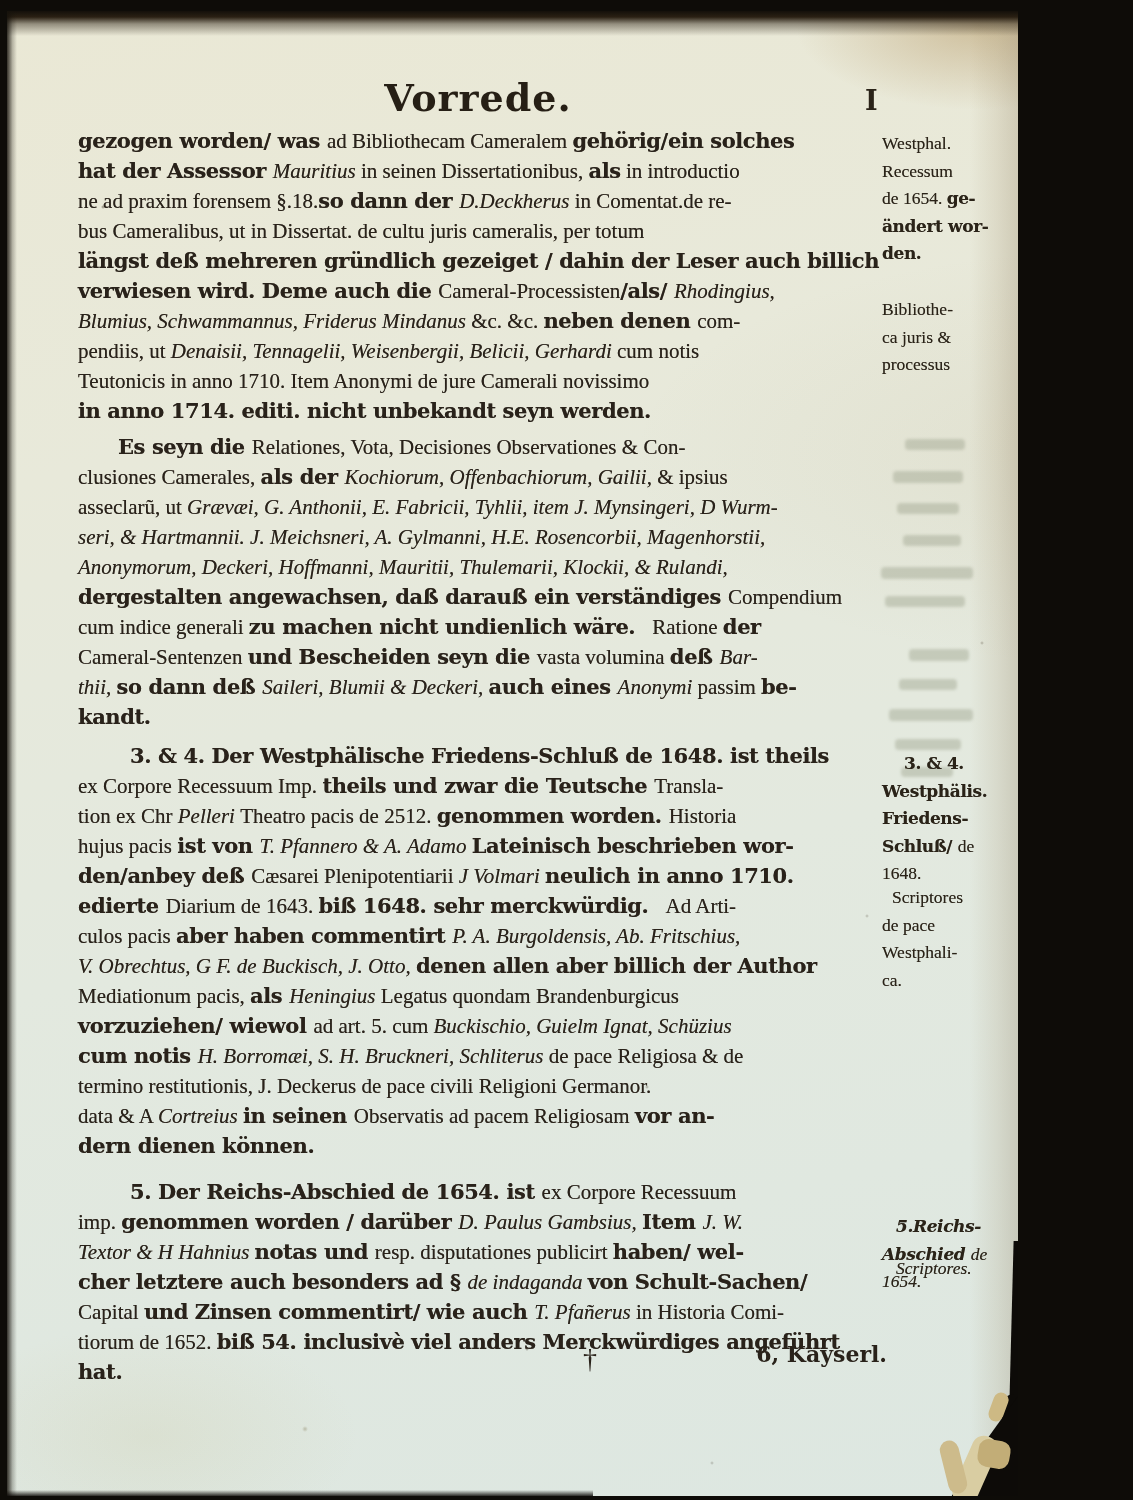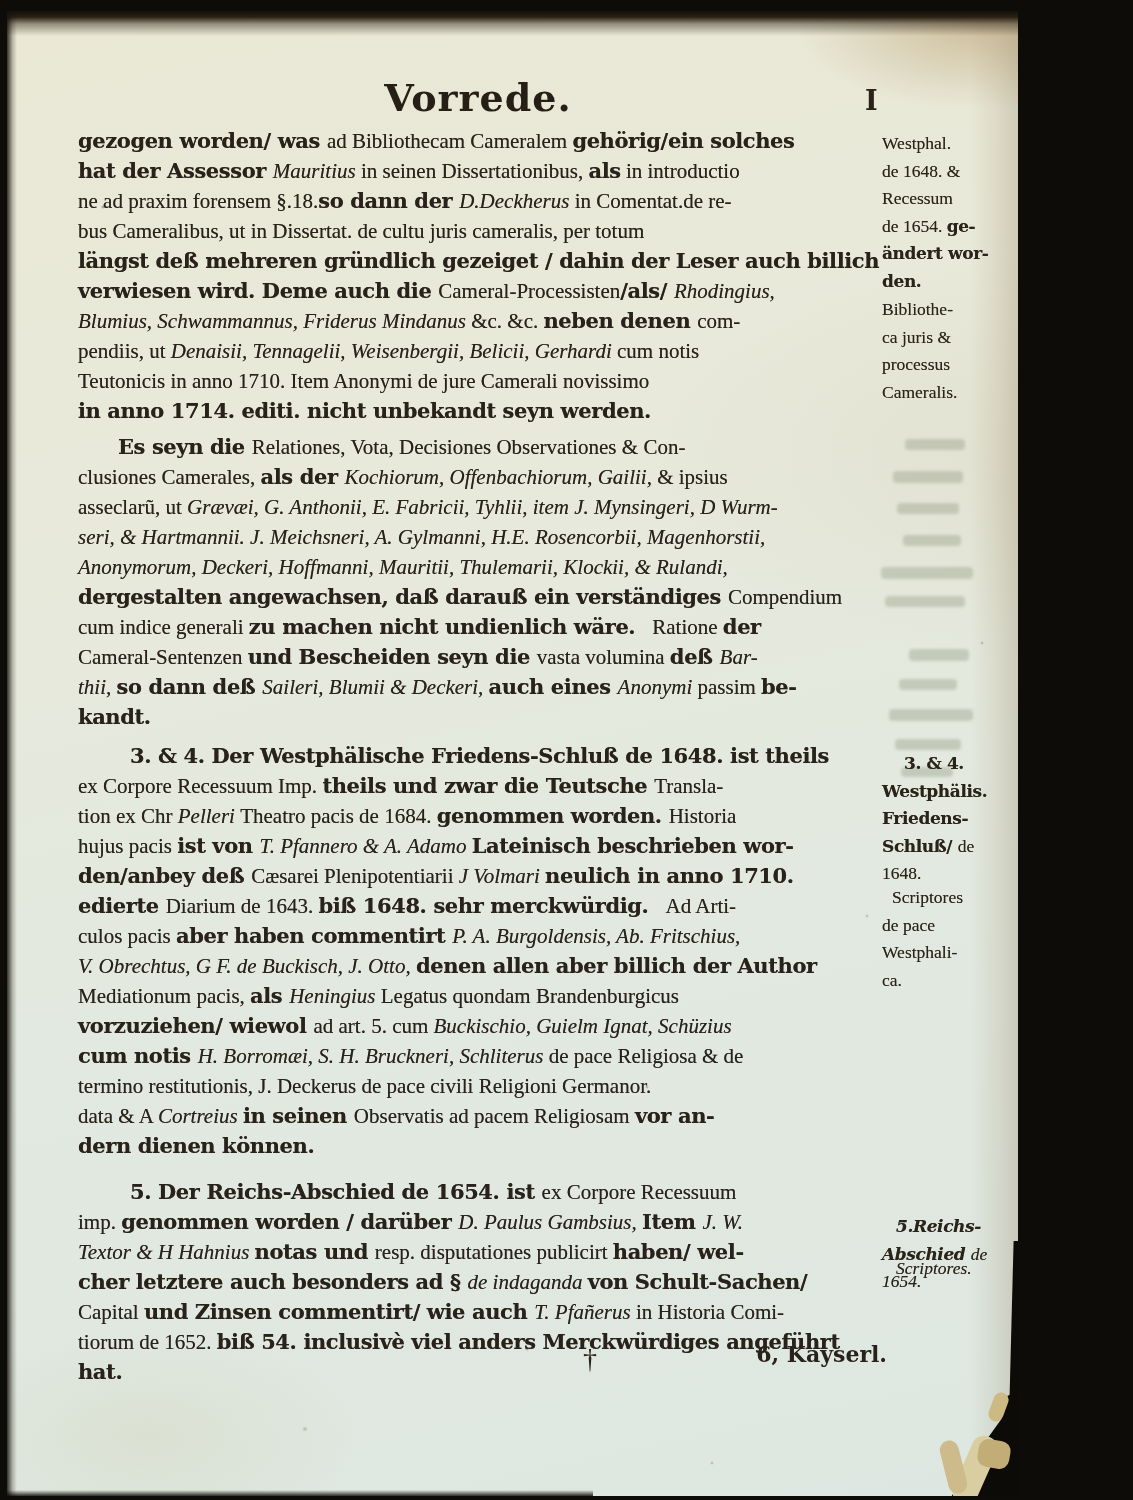--- a/index.html
+++ b/index.html
@@ -123,21 +123,21 @@
           <div class="line"><span class="s-i">Anonymorum, Deckeri, Hoffmanni, Mauritii, Thulemarii, Klockii, &amp; Rulandi,</span></div>
           <div class="line"><span class="s-g">dergestalten angewachsen, daß darauß ein verständiges </span><span class="s-l">Compendium</span></div>
           <div class="line"><span class="s-l">cum indice generali </span><span class="s-g">zu machen nicht undienlich wäre.  </span><span class="s-l">Ratione </span><span class="s-g">der</span></div>
           <div class="line"><span class="s-l">Cameral-Sentenzen </span><span class="s-g">und Bescheiden seyn die </span><span class="s-l">vasta volumina </span><span class="s-g">deß </span><span class="s-i">Bar-</span></div>
           <div class="line"><span class="s-i">thii, </span><span class="s-g">so dann deß </span><span class="s-i">Saileri, Blumii &amp; Deckeri, </span><span class="s-g">auch eines </span><span class="s-i">Anonymi </span><span class="s-l">passim </span><span class="s-g">be-</span></div>
           <div class="line"><span class="s-g">kandt.</span></div>
         </div>
         <div class="para p3">
           <div class="line"><span class="s-g">3. &amp; 4. Der Westphälische Friedens-Schluß de 1648. ist theils</span></div>
           <div class="line"><span class="s-l">ex Corpore Recessuum Imp. </span><span class="s-g">theils und zwar die Teutsche </span><span class="s-l">Transla-</span></div>
-          <div class="line"><span class="s-l">tion ex Chr </span><span class="s-i">Pelleri </span><span class="s-l">Theatro pacis de 1684. </span><span class="s-g">genommen worden. </span><span class="s-l">Historia</span></div>
+          <div class="line"><span class="s-l">tion ex Chr </span><span class="s-i">Pelleri </span><span class="s-l">Theatro pacis de 2512. </span><span class="s-g">genommen worden. </span><span class="s-l">Historia</span></div>
           <div class="line"><span class="s-l">hujus pacis </span><span class="s-g">ist von </span><span class="s-i">T. Pfannero &amp; A. Adamo </span><span class="s-g">Lateinisch beschrieben wor-</span></div>
           <div class="line"><span class="s-g">den/anbey deß </span><span class="s-l">Cæsarei Plenipotentiarii </span><span class="s-i">J Volmari </span><span class="s-g">neulich in anno 1710.</span></div>
           <div class="line"><span class="s-g">edierte </span><span class="s-l">Diarium de 1643. </span><span class="s-g">biß 1648. sehr merckwürdig.  </span><span class="s-l">Ad Arti-</span></div>
           <div class="line"><span class="s-l">culos pacis </span><span class="s-g">aber haben commentirt </span><span class="s-i">P. A. Burgoldensis, Ab. Fritschius,</span></div>
           <div class="line"><span class="s-i">V. Obrechtus, G F. de Buckisch, J. Otto, </span><span class="s-g">denen allen aber billich der Author</span></div>
           <div class="line"><span class="s-l">Mediationum pacis, </span><span class="s-g">als </span><span class="s-i">Heningius </span><span class="s-l">Legatus quondam Brandenburgicus</span></div>
           <div class="line"><span class="s-g">vorzuziehen/ wiewol </span><span class="s-l">ad art. 5. cum </span><span class="s-i">Buckischio, Guielm Ignat, Schüzius</span></div>
           <div class="line"><span class="s-g">cum notis </span><span class="s-i">H. Borromæi, S. H. Bruckneri, Schliterus </span><span class="s-l">de pace Religiosa &amp; de</span></div>
           <div class="line"><span class="s-l">termino restitutionis, J. Deckerus de pace civili Religioni Germanor.</span></div>
           <div class="line"><span class="s-l">data &amp; A </span><span class="s-i">Cortreius </span><span class="s-g">in seinen </span><span class="s-l">Observatis ad pacem Religiosam </span><span class="s-g">vor an-</span></div>
@@ -149,31 +149,29 @@
           <div class="line"><span class="s-i">Textor &amp; H Hahnius </span><span class="s-g">notas und </span><span class="s-l">resp. disputationes publicirt </span><span class="s-g">haben/ wel-</span></div>
           <div class="line"><span class="s-g">cher letztere auch besonders ad § </span><span class="s-i">de indaganda </span><span class="s-g">von Schult-Sachen/</span></div>
           <div class="line"><span class="s-l">Capital </span><span class="s-g">und Zinsen commentirt/ wie auch </span><span class="s-i">T. Pfañerus </span><span class="s-l">in Historia Comi-</span></div>
           <div class="line"><span class="s-l">tiorum de 1652. </span><span class="s-g">biß 54. inclusivè viel anders Merckwürdiges angeführt</span></div>
           <div class="line"><span class="s-g">hat.</span></div>
         </div>
       </div>
     <div class="margins" id="margins">
         <div class="note" style="top: 119px;">
           <div class="nline" style="text-indent: 0px;"><span class="s-l">Westphal.</span></div>
-          <div class="nline"><span class="s-l">de 1648. &amp;</span></div>
           <div class="nline"><span class="s-l">Recessum</span></div>
           <div class="nline"><span class="s-l">de 1654. </span><span class="s-g">ge-</span></div>
           <div class="nline"><span class="s-g">ändert wor-</span></div>
           <div class="nline"><span class="s-g">den.</span></div>
         </div>
         <div class="note" style="top: 285px;">
           <div class="nline" style="text-indent: 0px;"><span class="s-l">Bibliothe-</span></div>
           <div class="nline"><span class="s-l">ca juris &amp;</span></div>
           <div class="nline"><span class="s-l">processus</span></div>
-          <div class="nline"><span class="s-l">Cameralis.</span></div>
         </div>
         <div class="note" style="top: 739px;">
           <div class="nline" style="text-indent: 22px;"><span class="s-g">3. &amp; 4.</span></div>
           <div class="nline"><span class="s-g">Westphälis.</span></div>
           <div class="nline"><span class="s-g">Friedens-</span></div>
           <div class="nline"><span class="s-g">Schluß/ </span><span class="s-l">de</span></div>
           <div class="nline"><span class="s-l">1648.</span></div>
         </div>
         <div class="note" style="top: 873px;">
           <div class="nline" style="text-indent: 10px;"><span class="s-l">Scriptores</span></div>

